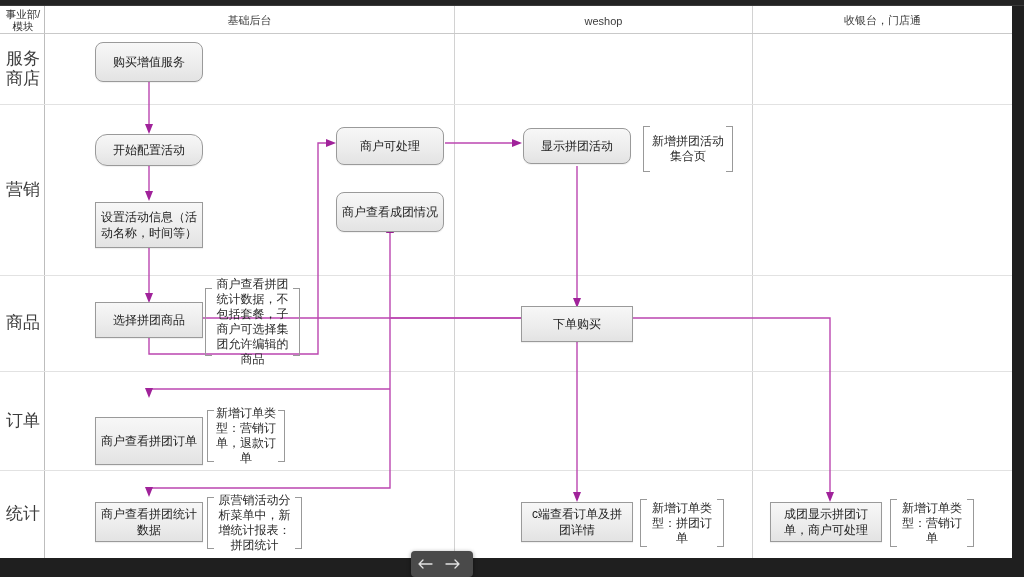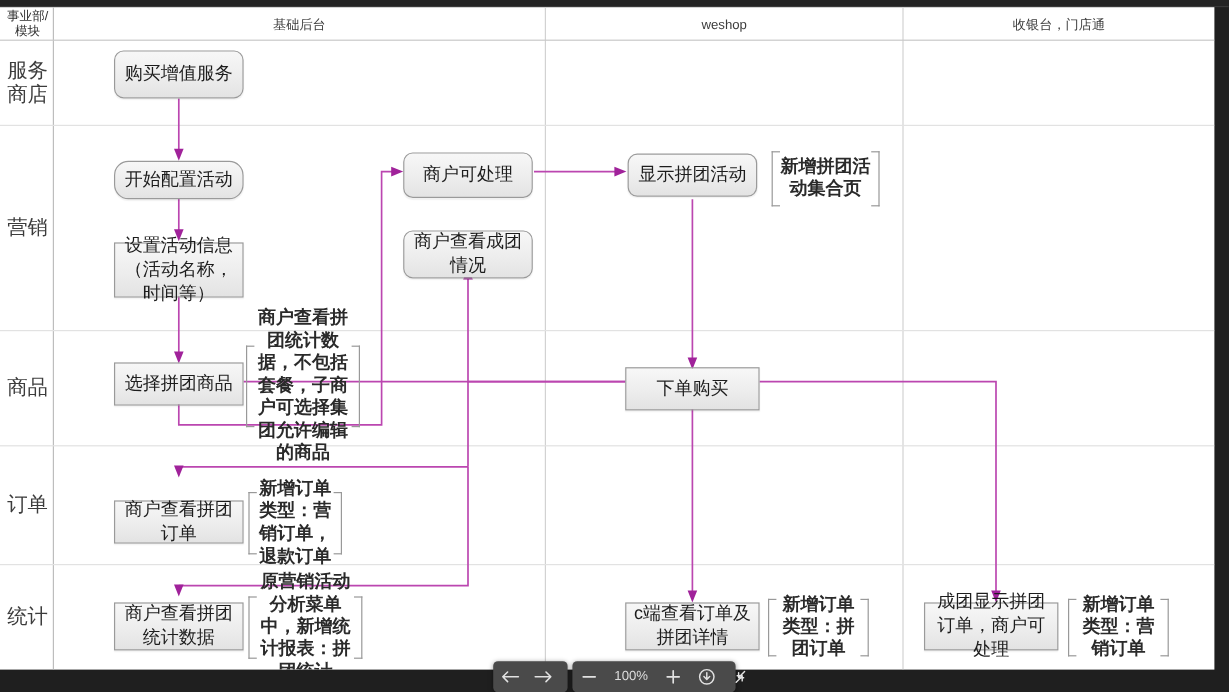--- a/index.html
+++ b/index.html
@@ -62,39 +62,38 @@
     display: flex; align-items: center; justify-content: center;
     font-size: 17px; color: #3c3c3c; text-align: center;
     line-height: 1.2;
   }
 
   
   .node {
     position: absolute;
     display: flex; align-items: center; justify-content: center;
     text-align: center;
-    font-size: 15px; color: #1d1d1d;
+    font-size: 12px; color: #1d1d1d;
     line-height: 1.35;
     padding: 2px 5px;
     background: linear-gradient(180deg, #f7f7f7 0%, #ededed 55%, #e3e3e3 100%);
     border: 1px solid #9a9a9a;
     box-shadow: 0 1px 1px rgba(0,0,0,0.06);
   }
   .node.round { border-radius: 8px; }
 
   
   .note {
     position: absolute;
     display: flex; align-items: center; justify-content: center;
     text-align: center;
-    font-size: 15px; color: #2a2a2a;
+    font-size: 12px; color: #2a2a2a;
     line-height: 1.25;
     padding: 2px 7px;
     background: transparent;
-    font-weight: bold;
   }
   .note::before, .note::after {
     content: ""; position: absolute; top: 0; bottom: 0;
     width: 6px;
     border-top: 1px solid #999; border-bottom: 1px solid #999;
   }
   .note::before { left: 0; border-left: 1px solid #999; }
   .note::after  { right: 0; border-right: 1px solid #999; }
 
   
@@ -206,21 +205,21 @@
     <div class="node round" style="left:336px; top:121px; width:108px; height:38px;">商户可处理</div>
 
     <div class="node round" style="left:336px; top:186px; width:108px; height:40px;">商户查看成团情况</div>
 
     <div class="node round" style="left:523px; top:122px; width:108px; height:36px;">显示拼团活动</div>
 
     <div class="node" style="left:95px;  top:296px; width:108px; height:36px;">选择拼团商品</div>
 
     <div class="node" style="left:521px; top:300px; width:112px; height:36px;">下单购买</div>
 
-    <div class="node" style="left:95px;  top:411px; width:108px; height:36px;">商户查看拼团订单</div>
+    <div class="node" style="left:95px;  top:411px; width:108px; height:48px;">商户查看拼团订单</div>
 
     <div class="node" style="left:95px;  top:496px; width:108px; height:40px;">商户查看拼团统计数据</div>
 
     <div class="node" style="left:521px; top:496px; width:112px; height:40px;">c端查看订单及拼团详情</div>
 
     <div class="node" style="left:770px; top:496px; width:112px; height:40px;">成团显示拼团订单，商户可处理</div>
 
     <div class="note" style="left:643px; top:120px; width:90px; height:46px;">新增拼团活动集合页</div>
 
     <div class="note" style="left:205px; top:282px; width:95px; height:68px;">商户查看拼团统计数据，不包括套餐，子商户可选择集团允许编辑的商品</div>
@@ -241,41 +240,14 @@
         <path d="M16 7 H3 M7 3 L3 7 L7 11" stroke="#e2e2e2" stroke-width="1.3" fill="none" stroke-linecap="round" stroke-linejoin="round"></path>
       </svg>
     </div>
     <div class="tb-btn">
       <svg class="ic" width="18" height="14" viewBox="0 0 18 14" aria-hidden="true">
         <path d="M2 7 H15 M11 3 L15 7 L11 11" stroke="#e2e2e2" stroke-width="1.3" fill="none" stroke-linecap="round" stroke-linejoin="round"></path>
       </svg>
     </div>
   </div>
 
-  <div class="toolbar" style="left:477px; top:551px; width:136px;">
-    <div class="tb-btn">
-      <svg class="ic" width="16" height="14" viewBox="0 0 16 14" aria-hidden="true">
-        <path d="M3 7 H13" stroke="#e2e2e2" stroke-width="1.4" stroke-linecap="round"></path>
-      </svg>
-    </div>
-    <div class="tb-zoom">100%</div>
-    <div class="tb-btn">
-      <svg class="ic" width="16" height="14" viewBox="0 0 16 14" aria-hidden="true">
-        <path d="M3 7 H13 M8 2 V12" stroke="#e2e2e2" stroke-width="1.4" stroke-linecap="round"></path>
-      </svg>
-    </div>
-    <div class="tb-sep"></div>
-    <div class="tb-btn">
-      <svg class="ic" width="18" height="16" viewBox="0 0 18 16" aria-hidden="true">
-        <circle cx="9" cy="8" r="6" stroke="#e2e2e2" stroke-width="1.2" fill="none"></circle>
-        <path d="M9 4.5 V10 M6.6 7.8 L9 10.2 L11.4 7.8" stroke="#e2e2e2" stroke-width="1.2" fill="none" stroke-linecap="round" stroke-linejoin="round"></path>
-      </svg>
-    </div>
-    <div class="tb-sep"></div>
-    <div class="tb-btn">
-      <svg class="ic" width="18" height="16" viewBox="0 0 18 16" aria-hidden="true">
-        <path d="M12.5 3.5 L7.5 8.5 M7.5 4.6 V8.8 H11.7" stroke="#e2e2e2" stroke-width="1.2" fill="none" stroke-linecap="round" stroke-linejoin="round"></path>
-        <path d="M5.5 12.5 L10.5 7.5 M10.5 11.4 V7.2 H6.3" stroke="#e2e2e2" stroke-width="1.2" fill="none" stroke-linecap="round" stroke-linejoin="round"></path>
-      </svg>
-    </div>
-  </div>
 
 </div>
 
 </body></html>

